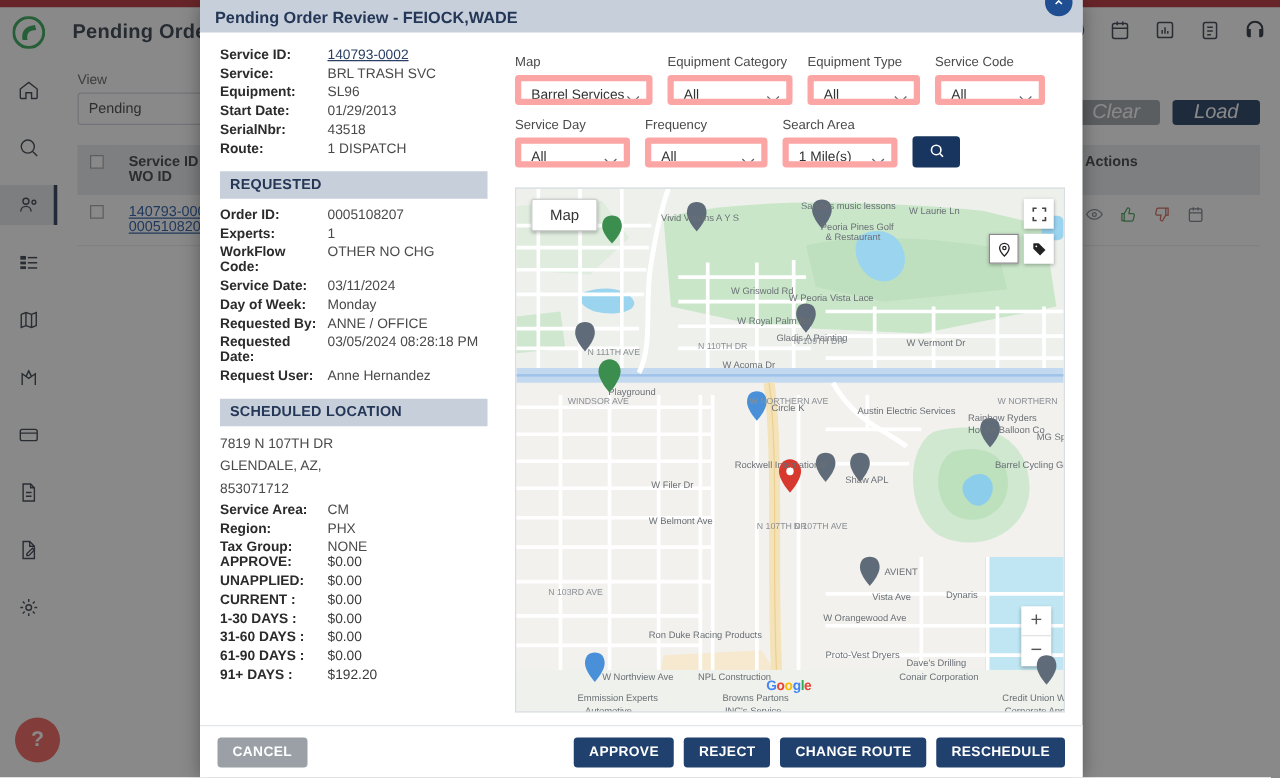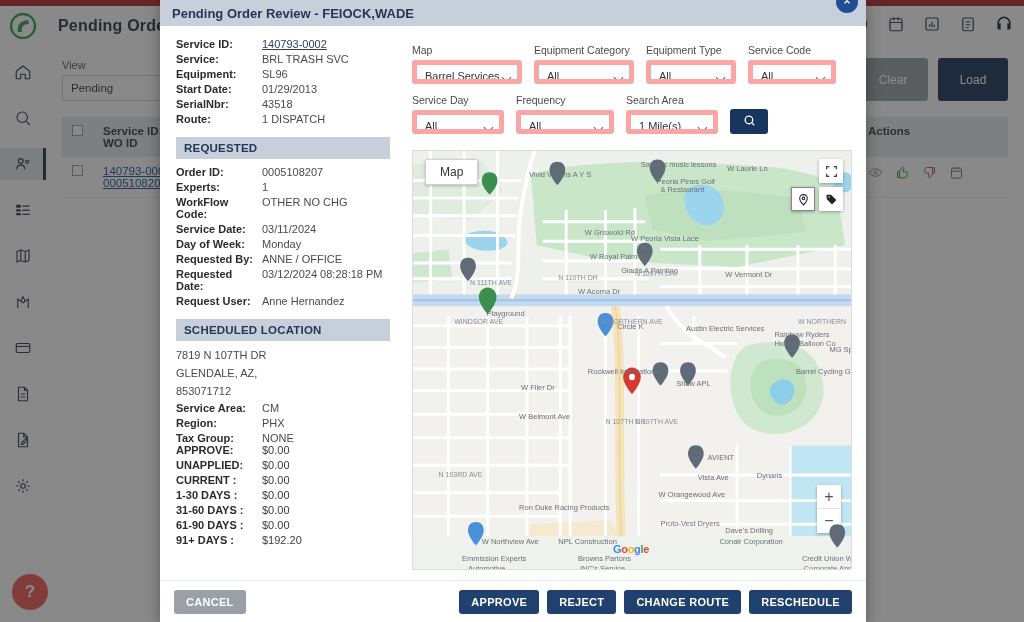--- a/index.html
+++ b/index.html
@@ -29,22 +29,22 @@
   .sb-item.active { background: #e3e6ea; }
   .sb-item.active::after { content: ""; position: absolute; right: 0; top: 0; bottom: 0; width: 3px; background: #1b2a4a; }
 
   .bg-content { position: absolute; left: 46px; top: 46px; right: 0; bottom: 0; background: #ffffff; padding: 12px 16px; }
   .bg-filterbar { display: flex; align-items: flex-end; justify-content: space-between; }
   .bg-field { display: flex; flex-direction: column; gap: 4px; }
   .bg-field label { font-size: 11px; color: #555; }
   .bg-select { width: 150px; height: 26px; border: 1px solid #ccd1d9; border-radius: 3px;
                background: #fff; font-size: 11.5px; color: #333; padding: 0 8px; line-height: 24px; }
   .bg-btns { display: flex; gap: 10px; }
-  .bg-btn { height: 43px; min-width: 70px; border: none; border-radius: 3px; font-size: 12px;
-            color: #fff; display: flex; align-items: center; justify-content: center; cursor: pointer; }
+  .bg-btn { height: 20px; min-width: 70px; border: none; border-radius: 3px; font-size: 16px;
+            color: #fff; display: flex; align-items: center; justify-content: center; cursor: pointer; font-style: italic; }
   .bg-btn.clear { background: #9aa0a6; }
   .bg-btn.load { background: #123057; }
 
   .bg-table { margin-top: 16px; width: 100%; border-collapse: collapse; }
   .bg-table th { background: #e6e8eb; color: #333; font-size: 11.5px; font-weight: bold;
                  text-align: left; padding: 8px 10px; vertical-align: top; }
   .bg-table td { padding: 8px 10px; font-size: 11.5px; color: #333; border-bottom: 1px solid #eceef0; vertical-align: top; }
   .cbx { width: 11px; height: 11px; border: 1px solid #9aa0a6; background: #fff; display: inline-block; }
   .linkcell a { color: #1a4fa0; text-decoration: underline; display: block; }
   .act-icons { display: flex; gap: 12px; align-items: center; }
@@ -341,21 +341,21 @@
         <dd>1</dd>
         <dt>WorkFlow Code:</dt>
         <dd>OTHER NO CHG</dd>
         <dt>Service Date:</dt>
         <dd>03/11/2024</dd>
         <dt>Day of Week:</dt>
         <dd>Monday</dd>
         <dt>Requested By:</dt>
         <dd>ANNE / OFFICE</dd>
         <dt>Requested Date:</dt>
-        <dd>03/12/2024 08:28:18 PM</dd>
+        <dd>03/05/2024 08:28:18 PM</dd>
         <dt>Request User:</dt>
         <dd>Anne Hernandez</dd>
       </dl>
 
       <div class="sec-head">SCHEDULED LOCATION</div>
       <div class="addr">7819 N 107TH DR</div>
       <div class="addr">GLENDALE, AZ,</div>
       <div class="addr">853071712</div>
       <dl class="dl">
         <dt>Service Area:</dt>

